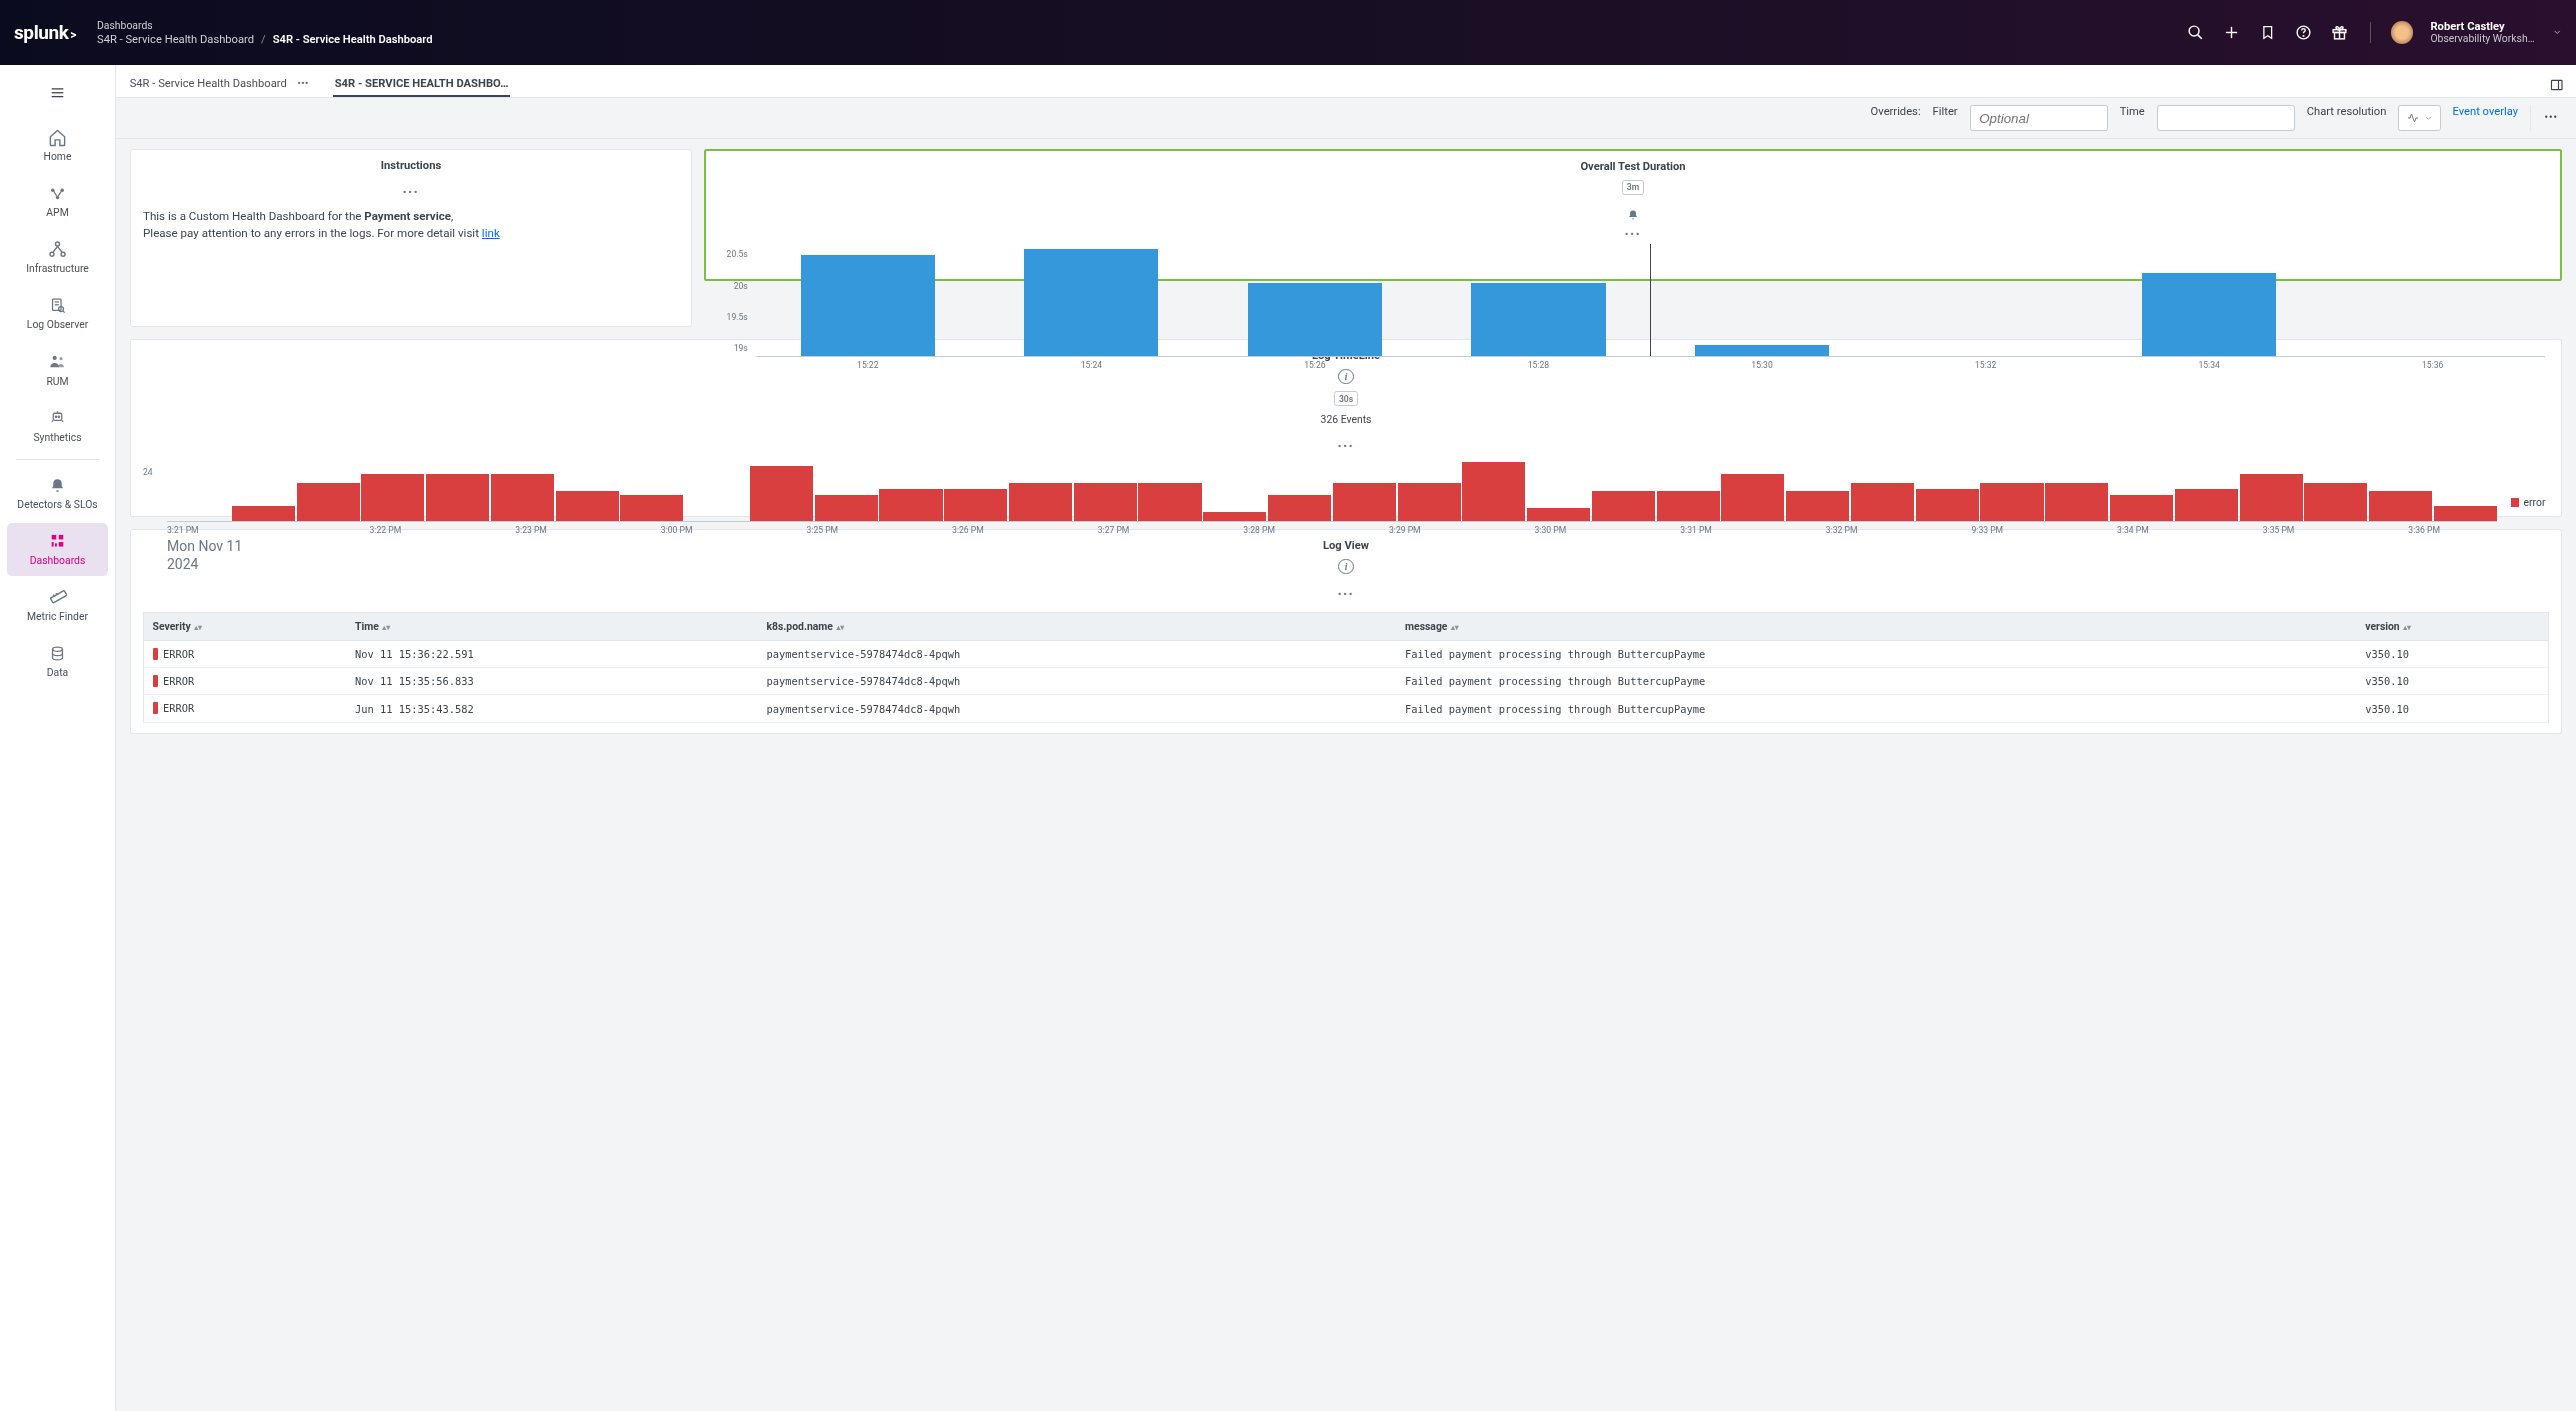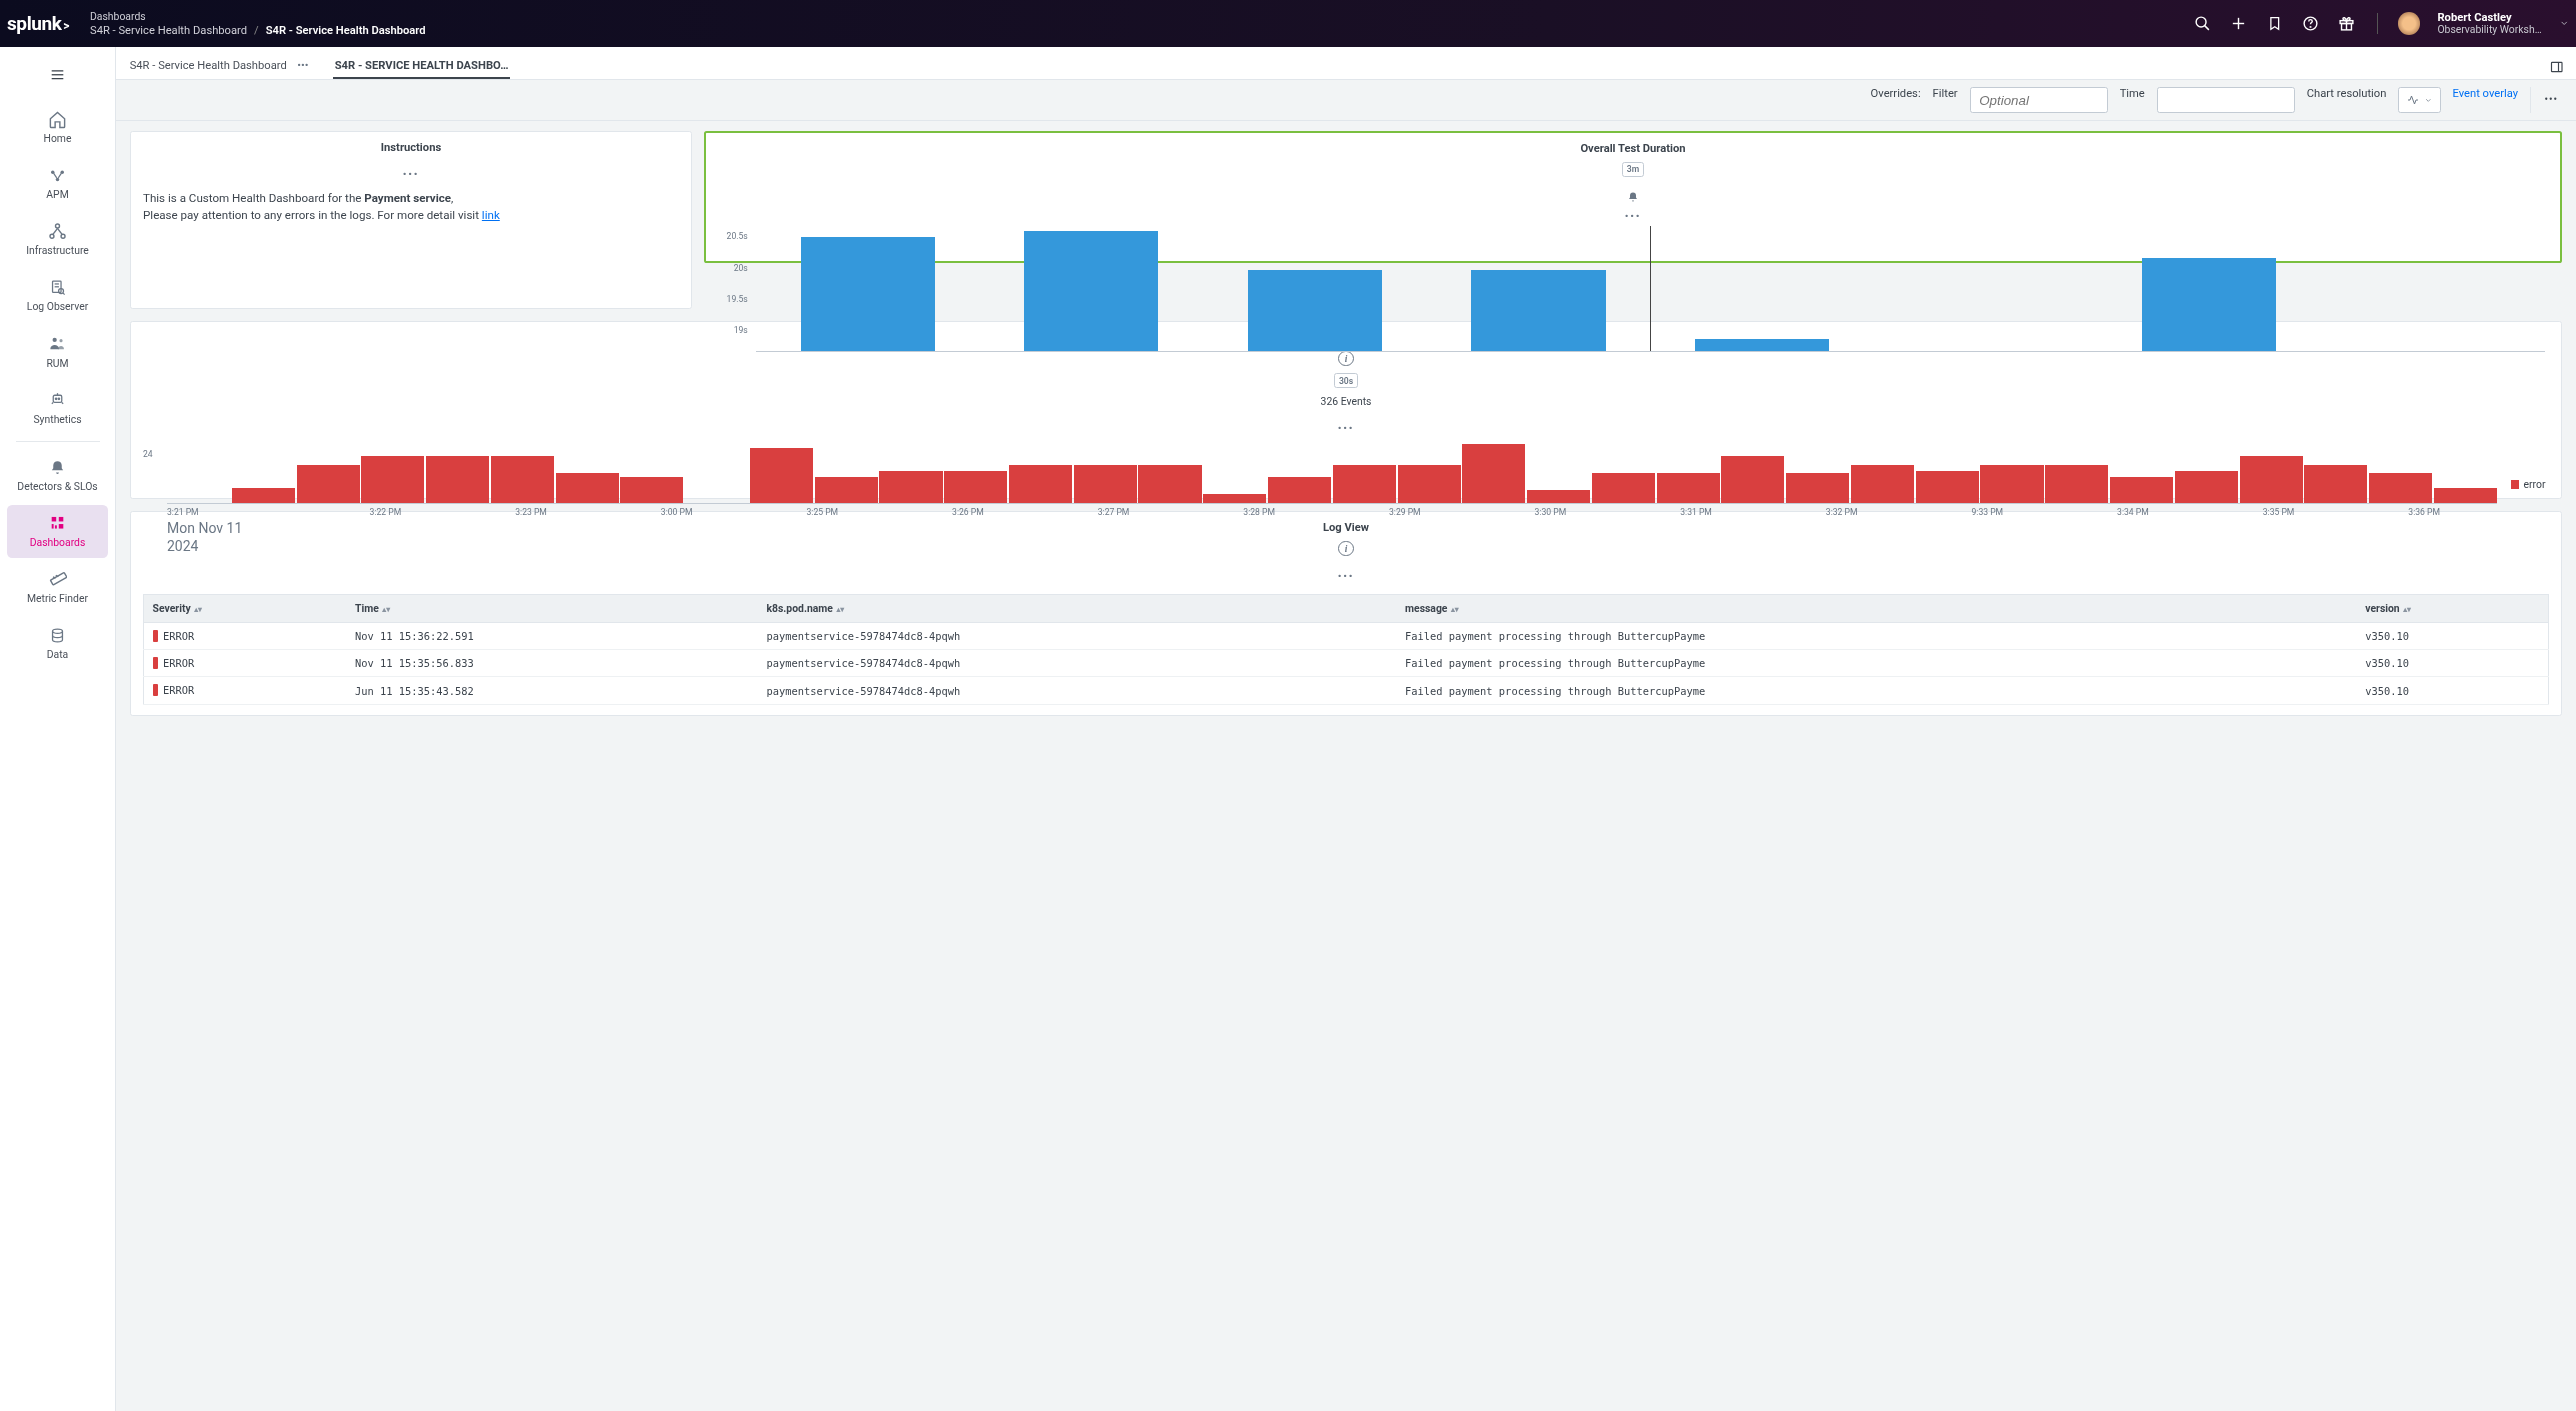--- a/index.html
+++ b/index.html
@@ -1,19 +1,19 @@
 <!DOCTYPE html>
 <html style="font-size:14px"><head>
 <meta charset="utf-8">
 <style>
   * { box-sizing: border-box; margin: 0; padding: 0; }
   body { font-family: -apple-system, BlinkMacSystemFont, "Segoe UI", Roboto, Arial, sans-serif; background: #f2f4f5; color: #3c444d; font-size: 11.2px; overflow: hidden; }
   
   
-  .top-header { background: #0c0c20; background: linear-gradient(90deg, #0b0b1f 0%, #1a0f25 60%, #2a0f2e 100%); height: 47px; display: flex; align-items: center; padding: 0 7px; color: #fff; }
+  .top-header { background: #0c0c20; background: linear-gradient(90deg, #0b0b1f 0%, #1a0f25 60%, #2a0f2e 100%); height: 65px; display: flex; align-items: center; padding: 0 14px; color: #fff; }
   .logo { font-size: 19px; font-weight: 700; letter-spacing: -0.4px; margin-right: 21px; }
   .logo-caret { font-size: 12px; margin-left: 1.7px; }
   .bc-col { display: flex; flex-direction: column; gap: 1.7px; }
   .bc-top { font-size: 10.4px; color: #d0d0d8; }
   .bc-bot { font-size: 11.2px; color: #d0d0d8; display: flex; gap: 7px; align-items: center; }
   .bc-bot .sep { color: #888; }
   .bc-bot .cur { color: #fff; font-weight: 600; }
   .top-spacer { flex: 1; }
   .top-icons { display: flex; align-items: center; gap: 17px; }
   .top-icon { width: 19px; height: 19px; display: flex; align-items: center; justify-content: center; cursor: pointer; color: #fff; }
@@ -389,20 +389,30 @@
                   <div class="bc-bar-wrap">
                     <div class="bc-bar" style="height: 10%;"></div>
                     <div class="vline" style="left: 0px;"></div>
                   </div>
                   <div class="bc-bar-wrap"></div>
                   <div class="bc-bar-wrap">
                     <div class="bc-bar" style="height: 78%;"></div>
                   </div>
                   <div class="bc-bar-wrap"></div>
                 </div>
+              <div class="bc-xticks" id="overall-xticks">
+                  <div class="bc-xtick">15:22</div>
+                  <div class="bc-xtick">15:24</div>
+                  <div class="bc-xtick">15:26</div>
+                  <div class="bc-xtick">15:28</div>
+                  <div class="bc-xtick">15:30</div>
+                  <div class="bc-xtick">15:32</div>
+                  <div class="bc-xtick">15:34</div>
+                  <div class="bc-xtick">15:36</div>
+                </div>
             </div>
           </div>
         </div>
       </div>
 
       <div class="panel log-tl">
         <div class="p-head">
           <span class="p-title">Log TimeLine</span>
           <span class="info-circ">i</span>
           <span class="badge">30s</span>

